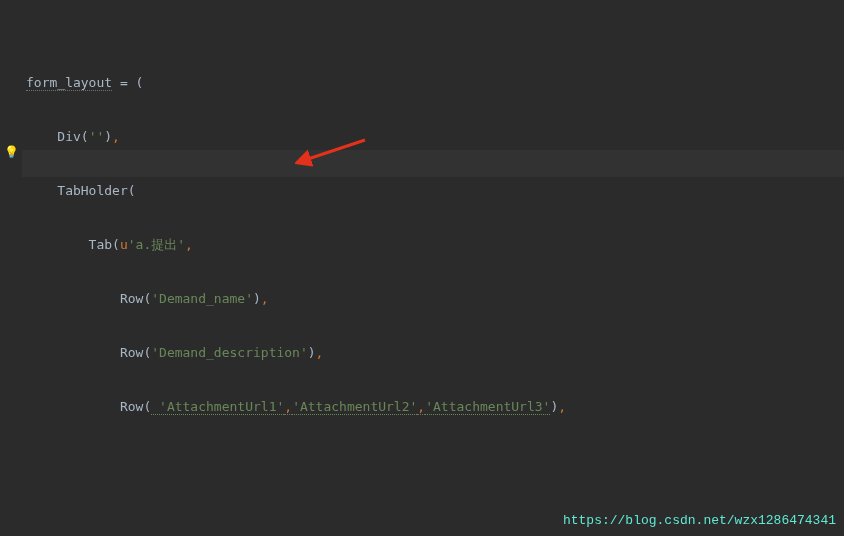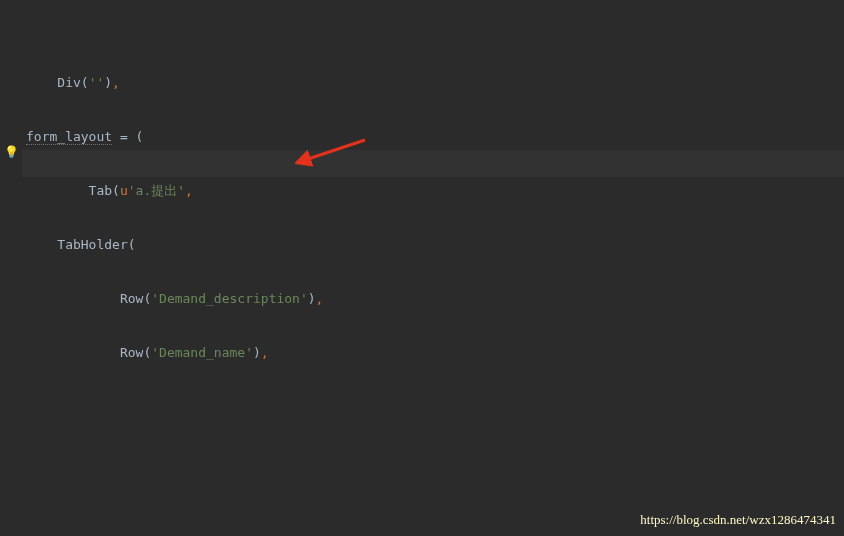--- a/index.html
+++ b/index.html
@@ -9,39 +9,40 @@
   .code{position:absolute;left:26px;top:42px;white-space:pre;line-height:27px}
   .line{display:block;height:27px}
   .hl{position:absolute;left:0;top:150px;width:844px;height:27px;background:#323232}
   .c-normal{color:#a9b7c6}
   .c-string{color:#6a8759}
   .c-unicode{color:#cc7832}
   .c-punc{color:#cc7832}
   .wave-normal{border-bottom:1px dotted #707070}
   .wave-string{border-bottom:1px dotted #6a8759}
   .arrow{position:absolute;left:295px;top:132px;pointer-events:none}
-  .watermark{position:absolute;right:8px;bottom:8px;color:#fef9c3;font-family:Liberation Serif, serif;font-size:13px}
+  .watermark{position:absolute;right:8px;bottom:8px;color:#5eead4;font-family:Liberation Mono, monospace;font-size:13px}
 </style>
 </head>
 <body>
 <div class="editor">
 
 <div class="hl"></div>
 
 <div class="gutter">
   <span class="bulb">💡</span>
 </div>
 
 <div class="code">
+<span class="line"><span class="c-normal wave-normal">form_layout</span><span class="c-normal"> = (</span></span>
 <span class="line"><span class="c-normal">    Div(</span><span class="c-string">''</span><span class="c-normal">)</span><span class="c-punc">,</span></span>
-<span class="line"><span class="c-normal wave-normal">form_layout</span><span class="c-normal"> = (</span></span>
+<span class="line"><span class="c-normal">    TabHolder(</span></span>
 <span class="line"><span class="c-normal">        Tab(</span><span class="c-unicode">u</span><span class="c-string">'a.提出'</span><span class="c-punc">,</span></span>
-<span class="line"><span class="c-normal">    TabHolder(</span></span>
+<span class="line"><span class="c-normal">            Row(</span><span class="c-string">'Demand_name'</span><span class="c-normal">)</span><span class="c-punc">,</span></span>
 <span class="line"><span class="c-normal">            Row(</span><span class="c-string">'Demand_description'</span><span class="c-normal">)</span><span class="c-punc">,</span></span>
-<span class="line"><span class="c-normal">            Row(</span><span class="c-string">'Demand_name'</span><span class="c-normal">)</span><span class="c-punc">,</span></span>
+<span class="line"><span class="c-normal">            Row(</span><span class="c-string wave-string"> 'AttachmentUrl1'</span><span class="c-punc wave-normal">,</span><span class="c-string wave-string">'AttachmentUrl2'</span><span class="c-punc wave-normal">,</span><span class="c-string wave-string">'AttachmentUrl3'</span><span class="c-normal">)</span><span class="c-punc">,</span></span>
 
 
 
 
 
 
 
 
 
 </div>

